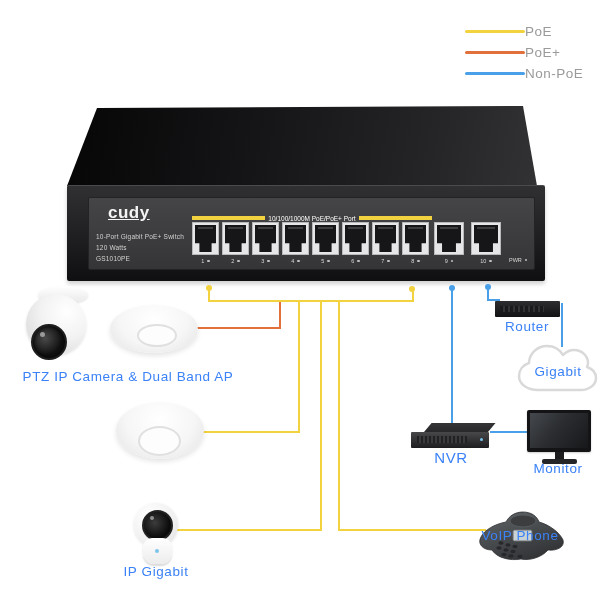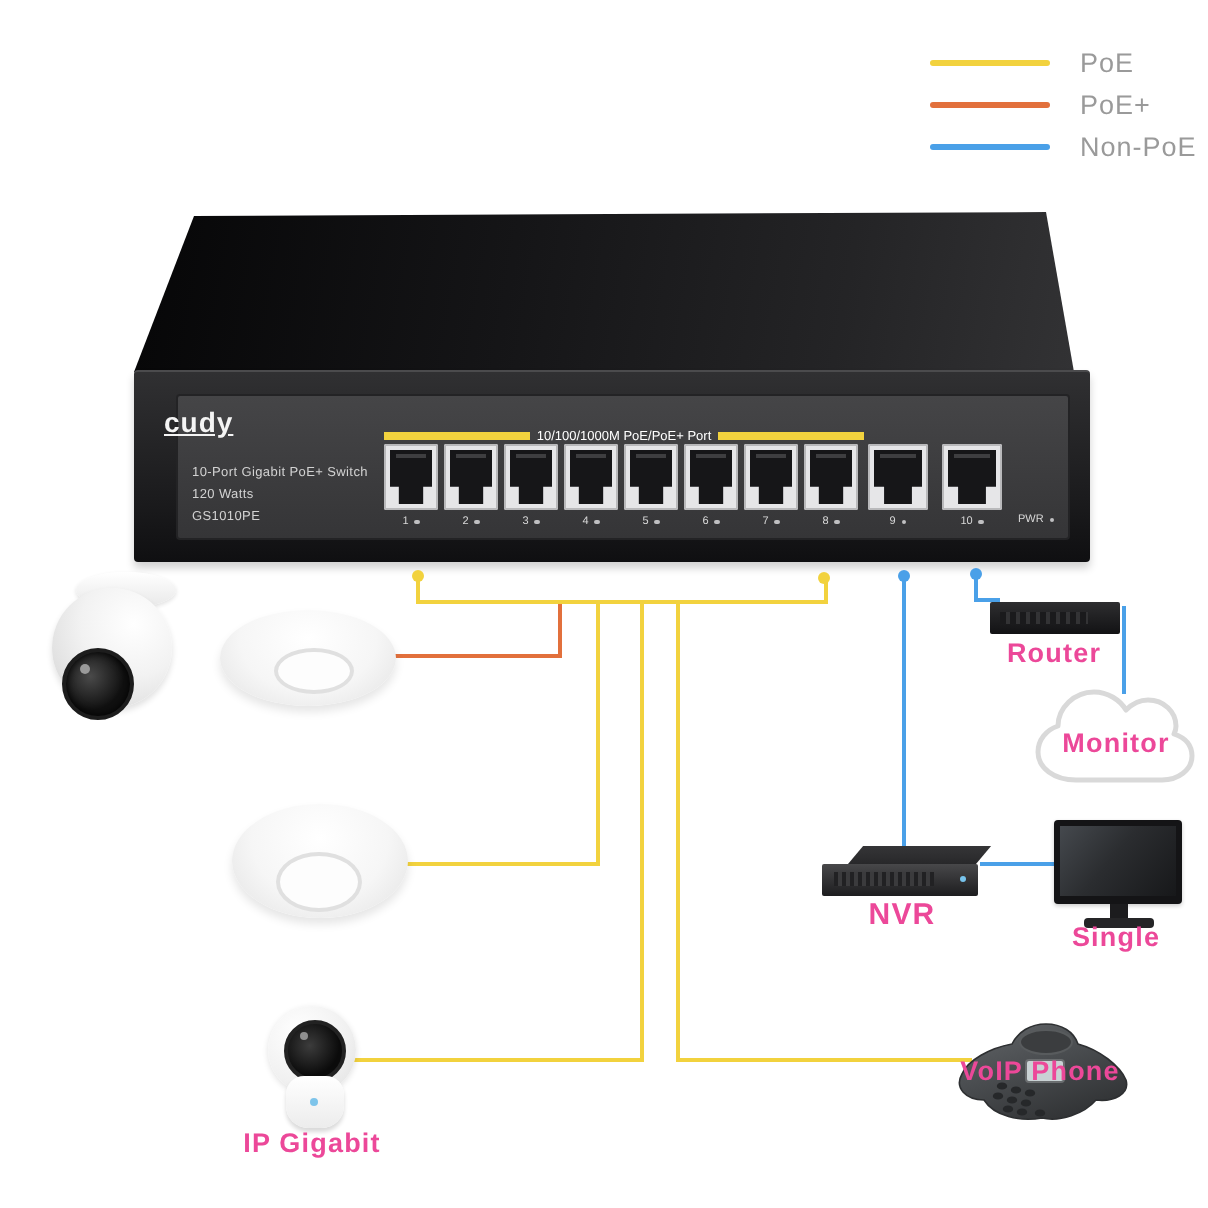--- a/index.html
+++ b/index.html
@@ -3,31 +3,31 @@
 <meta charset="utf-8">
 <style>
   html,body{margin:0;padding:0;background:#fff;}
   #canvas{
     position:relative;width:604px;height:604px;background:#ffffff;overflow:hidden;
     font-family:"Liberation Sans", sans-serif;
   }
   
   .legend-row{position:absolute;left:465px;display:flex;align-items:center;height:15px;}
   .legend-line{width:60px;height:3px;border-radius:2px;}
-  .legend-label{margin-left:15px;font-size:13.5px;color:#9a9a9a;letter-spacing:.5px;}
+  .legend-label{font-size:13.5px;color:#9a9a9a;letter-spacing:.5px;}
   
   .sw-top{position:absolute;left:67px;top:106px;width:470px;height:80px;
     clip-path:polygon(30px 2px,456px 0px,470px 80px,0px 80px);
     background:linear-gradient(100deg,#060607 0%,#151517 40%,#242426 75%,#323234 100%);}
   .sw-front{position:absolute;left:67px;top:185px;width:478px;height:95px;border-radius:2px;
     background:linear-gradient(#303032,#1a1a1c 70%,#0f0f11);border-top:1px solid #4b4b4d;
     box-shadow:0 3px 4px rgba(0,0,0,.18);}
   .sw-panel{position:absolute;left:88px;top:197px;width:445px;height:71px;border-radius:2px;
     background:linear-gradient(#454547,#353537);border:1px solid #232325;}
-  .sw-brand{position:absolute;left:82px;top:203px;font-size:14px;font-weight:bold;
+  .sw-brand{position:absolute;left:108px;top:203px;font-size:17px;font-weight:bold;
     color:#f4f4f4;letter-spacing:.5px;text-decoration:underline;}
   .sw-line{position:absolute;left:96px;font-size:6.5px;color:#d2d2d2;letter-spacing:.2px;}
   .port-hdr{position:absolute;left:192px;top:214px;width:240px;height:8px;display:flex;align-items:center;}
   .port-hdr .bar{flex:1;height:4px;background:var(--poe);}
   .port-hdr .hl{font-size:6.5px;color:#ffffff;white-space:nowrap;margin:0 3px;}
   .port{position:absolute;top:222px;}
   .rj45{position:relative;width:100%;height:33px;background:#e6e6e8;border-radius:1px;
     box-shadow:inset 0 0 0 1px #b9b9bb;}
   .rj45 .jack{position:absolute;left:3px;right:3px;top:3px;bottom:3px;background:#161618;
     clip-path:polygon(0% 0%,100% 0%,100% 68%,79% 68%,79% 100%,21% 100%,21% 68%,0% 68%);}
@@ -38,21 +38,21 @@
   .pwr-lbl{position:absolute;left:509px;top:257px;font-size:5.5px;color:#d8d8d8;
     display:flex;align-items:center;gap:3px;}
   
   .cab{position:absolute;}
   .cab.h{height:2px;} .cab.v{width:2px;}
   .poe{background:var(--poe);} .poeplus{background:var(--poeplus);} .npoe{background:var(--npoe);}
   .dot{position:absolute;width:6px;height:6px;border-radius:50%;}
   .dot.poe{background:var(--poe);} .dot.npoe{background:var(--npoe);}
   
   .devlbl{position:absolute;transform:translateX(-50%);white-space:nowrap;
-    color:#ec4899;font-size:13.5px;letter-spacing:.6px;font-weight:bold;}
+    color:#3b82f6;font-size:13.5px;letter-spacing:.6px;}
   .devlbl.big{font-size:15px;}
   
   .dev{position:absolute;}
   
   .ptz-mount{position:absolute;left:16px;top:0;width:50px;height:18px;border-radius:50%;
     background:linear-gradient(#ffffff,#e8e8e8);box-shadow:0 1px 2px rgba(0,0,0,.12);}
   .ptz-ball{position:absolute;left:4px;top:8px;width:60px;height:60px;border-radius:50%;
     background:radial-gradient(circle at 68% 30%,#ffffff 0%,#f2f2f2 45%,#dedede 80%,#cfcfcf 100%);
     box-shadow:0 2px 3px rgba(0,0,0,.12);}
   .ptz-lens{position:absolute;left:9px;top:38px;width:32px;height:32px;border-radius:50%;
@@ -266,20 +266,21 @@
     <div class="ptz-mount"></div>
     <div class="ptz-ball"></div>
     <div class="ptz-lens"></div>
     <div class="ptz-glint"></div>
   </div>
 
   <div class="dev" style="left:110px;top:305px;width:88px;height:50px">
     <div class="ap-disc" style="left:0;top:0;width:88px;height:48px"></div>
     <div class="ap-ring" style="left:27px;top:19px;width:36px;height:19px"></div>
   </div>
+  <div class="devlbl" style="left:128px;top:369px">PTZ IP Camera &amp; Dual Band AP</div>
 
   <div class="dev" style="left:116px;top:402px;width:88px;height:58px">
     <div class="ap-disc" style="left:0;top:0;width:88px;height:57px"></div>
     <div class="ap-ring" style="left:22px;top:24px;width:39px;height:26px"></div>
   </div>
 
   <div class="dev" style="left:134px;top:503px;width:52px;height:62px">
     <div class="ipc-head"></div>
     <div class="ipc-lens"></div>
     <div class="ipc-glint"></div>
@@ -302,38 +303,38 @@
                C 15 14 23 6 33 6
                C 40 6 46 10 49 15
                C 52 12 56 10 60 10
                C 68 10 74 16 74 23
                C 74 24 74 25 73 27
                C 79 29 82 33 82 38
                C 82 45 75 50 67 50
                Z" fill="#ffffff" stroke="#d9d9d9" stroke-width="2.5" stroke-linejoin="round"></path>
     </svg>
   </div>
-  <div class="devlbl" style="left:558px;top:364px">Monitor</div>
+  <div class="devlbl" style="left:558px;top:364px">Gigabit</div>
 
   <div class="dev" style="left:411px;top:423px;width:82px;height:28px">
     <div class="nvr-top"></div>
     <div class="nvr-front">
       <div class="nvr-led"></div>
     </div>
   </div>
   <div class="devlbl big" style="left:451px;top:449px">NVR</div>
 
   <div class="dev" style="left:527px;top:410px;width:66px;height:56px">
     <div class="mon-screen">
       <div class="mon-inner"></div>
     </div>
     <div class="mon-neck"></div>
     <div class="mon-base"></div>
   </div>
-  <div class="devlbl" style="left:558px;top:461px">Single</div>
+  <div class="devlbl" style="left:558px;top:461px">Monitor</div>
 
   <div class="dev" style="left:479px;top:509px;width:88px;height:54px">
     <svg width="88" height="54" viewBox="0 0 88 54">
       <defs>
         <linearGradient id="phg" x1="0" y1="0" x2="0.6" y2="1">
           <stop offset="0" stop-color="#64676a"></stop>
           <stop offset="0.5" stop-color="#4a4d50"></stop>
           <stop offset="1" stop-color="#323436"></stop>
         </linearGradient>
       </defs>

